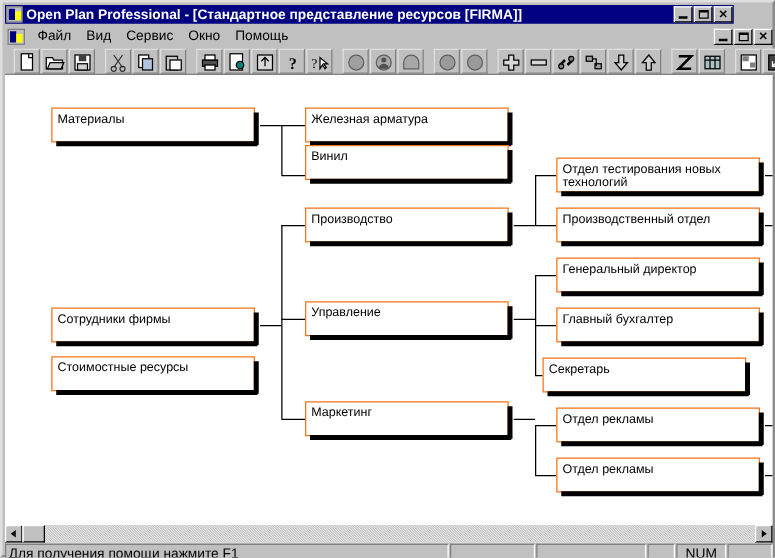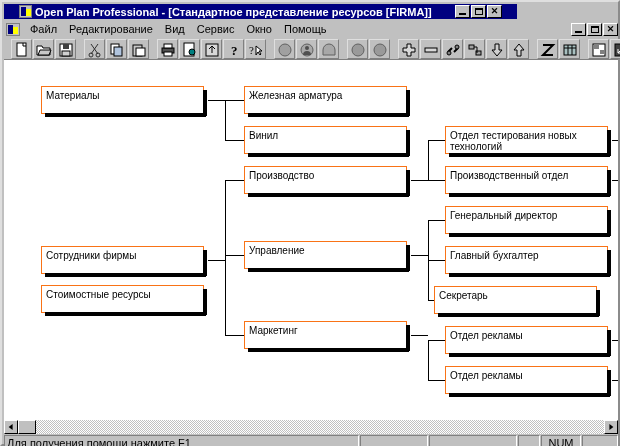--- a/index.html
+++ b/index.html
@@ -7,22 +7,22 @@
     width:620px;height:446px;overflow:hidden;
     font-family:"Liberation Sans","DejaVu Sans",sans-serif;
     font-size:11px;
     background:#c0c0c0;
     -webkit-font-smoothing:none;
   }
   .app{position:relative;width:620px;height:446px;background:#c0c0c0;
        border:2px outset #dfdfdf;box-sizing:border-box;}
 
   
-  .titlebar{position:absolute;left:2px;top:2px;width:513px;height:15px;
-    background:#000080;display:flex;align-items:center;padding:0 15px;box-sizing:border-box;}
+  .titlebar{position:absolute;left:2px;top:2px;width:583px;height:15px;
+    background:#000080;display:flex;align-items:center;padding:0 1px;box-sizing:border-box;}
   .title-ico{width:13px;height:13px;margin-right:3px;position:relative;flex:0 0 auto;
     background:#c0c0c0;border:1px solid #808080;box-sizing:border-box;overflow:hidden;}
   .title-ico::before{content:"";position:absolute;left:1px;top:1px;width:5px;height:9px;background:#000080;}
   .title-ico::after{content:"";position:absolute;left:6px;top:3px;width:5px;height:7px;background:#ffff00;}
   .title-text{color:#fff;font-weight:bold;font-size:11px;white-space:nowrap;
     letter-spacing:0;flex:1 1 auto;overflow:hidden;}
   .winbtns{display:flex;gap:0;flex:0 0 auto;}
   .wbtn{width:15px;height:13px;background:#c0c0c0;border:1px solid;
     border-color:#fff #000 #000 #fff;margin-left:1px;position:relative;
     box-sizing:border-box;font-size:9px;line-height:11px;text-align:center;color:#000;}
@@ -107,21 +107,20 @@
     <div class="winbtns">
       <div class="wbtn min"></div>
       <div class="wbtn max"></div>
       <div class="wbtn cls">✕</div>
     </div>
   </div>
 
   <div class="menubar">
     <div class="doc-ico"></div>
     <div class="menu-item">Файл</div>
-    <div class="menu-item">Редактирование</div>
     <div class="menu-item">Вид</div>
     <div class="menu-item">Сервис</div>
     <div class="menu-item">Окно</div>
     <div class="menu-item">Помощь</div>
     <div class="menu-spacer"></div>
     <div class="wbtn min"></div>
     <div class="wbtn max"></div>
     <div class="wbtn cls">✕</div>
   </div>
 
@@ -329,21 +328,21 @@
       </div>
       <div class="node" style="left: 37px; top: 186px; width: 163px; height: 28px;">
         <span>Сотрудники фирмы</span>
       </div>
       <div class="node" style="left: 240px; top: 26px; width: 163px; height: 28px;">
         <span>Железная арматура</span>
       </div>
       <div class="node" style="left: 37px; top: 225px; width: 163px; height: 28px;">
         <span>Стоимостные ресурсы</span>
       </div>
-      <div class="node" style="left: 240px; top: 66px; width: 163px; height: 28px;">
+      <div class="node" style="left: 240px; top: 56px; width: 163px; height: 28px;">
         <span>Винил</span>
       </div>
       <div class="node" style="left: 240px; top: 106px; width: 163px; height: 28px;">
         <span>Производство</span>
       </div>
       <div class="node" style="left: 240px; top: 181px; width: 163px; height: 28px;">
         <span>Управление</span>
       </div>
       <div class="node" style="left: 240px; top: 261px; width: 163px; height: 28px;">
         <span>Маркетинг</span>

